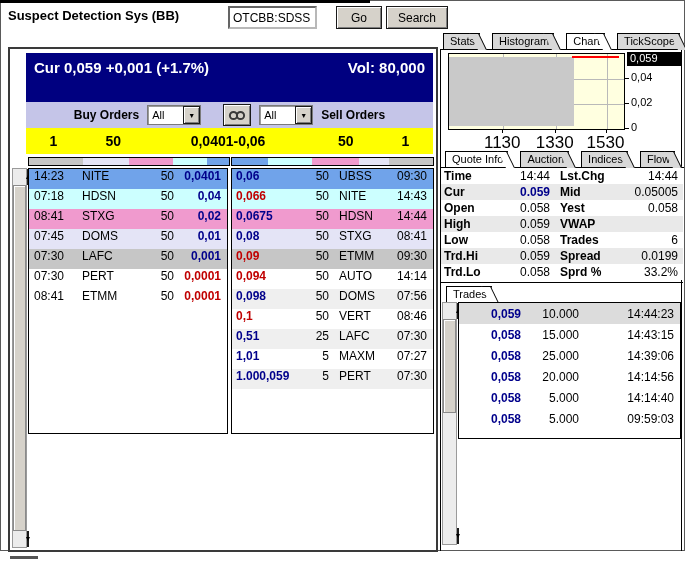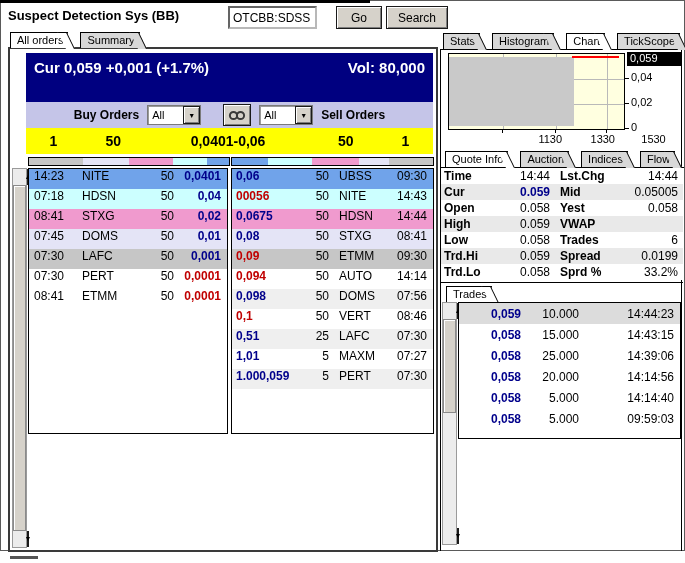--- a/index.html
+++ b/index.html
@@ -44,40 +44,36 @@
   .sb .thumb{background:#d6d2ca;border:1px solid #8a8a8a;box-shadow:inset 1px 1px 0 #fff;flex:none;}
   .sb .track{flex:1;}
   
   .qrow{display:flex;height:16px;align-items:center;font-size:12px;}
   .qrow .ql{font-weight:bold;}
   
   .trow{display:flex;height:21px;align-items:center;font-size:12px;}
   .chart-plot{position:absolute;border:1px solid #000;background:#ffffe0;}
   .gline{position:absolute;background:#b9b9b9;}
   .ylab{position:absolute;font-size:11px;white-space:nowrap;}
-  .xlab{position:absolute;font-size:11px;transform:translateX(-50%);margin-left:48px;}
+  .xlab{position:absolute;font-size:17px;transform:translateX(-50%);}
 </style>
 </head>
 <body>
 
 <div class="screen">
 
   <div class="abs frame" style="left:0;top:2;width:683px;height:549px;"></div>
   <div class="abs" style="left:0;top:0;width:370px;height:3px;background:#000;"></div>
   <div class="abs" style="left:10px;top:556px;width:28px;height:3px;background:#555;"></div>
 
   <div class="abs" style="left:8px;top:8px;font-size:13px;font-weight:bold;">Suspect Detection Sys (BB)</div>
   <input class="abs" style="left: 228px; top: 6px; width: 80px; height: 17px; border: 2px inset rgb(184, 184, 184); font-family: &quot;Liberation Sans&quot;, sans-serif; font-size: 12px; padding-left: 3px;" value="OTCBB:SDSS">
   <div class="abs btn95" style="left:322px;top:6px;width:44px;height:21px;">Go</div>
   <div class="abs btn95" style="left:372px;top:6px;width:60px;height:21px;">Search</div>
 
-  <div class="abs tabrow" style="left:10px;top:32px;height:16px;" id="book-tabs">
-      <div class="tab active" style="z-index: 20;">All orders</div>
-      <div class="tab" style="z-index: 19;">Summary</div>
-    </div>
 
   <div class="abs" style="left:8px;top:47px;width:426px;height:501px;border:2px solid #3a3a3a;background:#fff;">
     <div class="abs navhdr" style="left:16px;top:4px;width:407px;height:49px;">
       <span>Cur 0,059 +0,001 (+1.7%)</span>
       <span>Vol: 80,000</span>
     </div>
     <div class="abs filterrow" style="left:16px;top:53px;width:407px;height:26px;">
       <span>Buy Orders</span>
       <span class="combo">
         <span class="val">All</span>
@@ -170,21 +166,21 @@
         </div>
       </div>
     <div class="abs book" style="left:221px;top:119px;width:201px;height:264px;" id="ask-book">
         <div class="bookrow" style="background: rgb(112, 163, 234);">
           <div class="bc price" style="width: 76px; padding-left: 4px; color: rgb(0, 0, 139);">0,06</div>
           <div class="bc" style="flex: 1 1 0%; text-align: right; padding-right: 6px;">50</div>
           <div class="bc" style="width: 44px; padding-left: 4px;">UBSS</div>
           <div class="bc" style="width: 44px; text-align: right; padding-right: 6px;">09:30</div>
         </div>
         <div class="bookrow" style="background: rgb(204, 255, 255);">
-          <div class="bc price" style="width: 76px; padding-left: 4px; color: rgb(192, 0, 0);">00056</div>
+          <div class="bc price" style="width: 76px; padding-left: 4px; color: rgb(192, 0, 0);">0,066</div>
           <div class="bc" style="flex: 1 1 0%; text-align: right; padding-right: 6px;">50</div>
           <div class="bc" style="width: 44px; padding-left: 4px;">NITE</div>
           <div class="bc" style="width: 44px; text-align: right; padding-right: 6px;">14:43</div>
         </div>
         <div class="bookrow" style="background: rgb(240, 154, 206);">
           <div class="bc price" style="width: 76px; padding-left: 4px; color: rgb(0, 0, 139);">0,0675</div>
           <div class="bc" style="flex: 1 1 0%; text-align: right; padding-right: 6px;">50</div>
           <div class="bc" style="width: 44px; padding-left: 4px;">HDSN</div>
           <div class="bc" style="width: 44px; text-align: right; padding-right: 6px;">14:44</div>
         </div>

